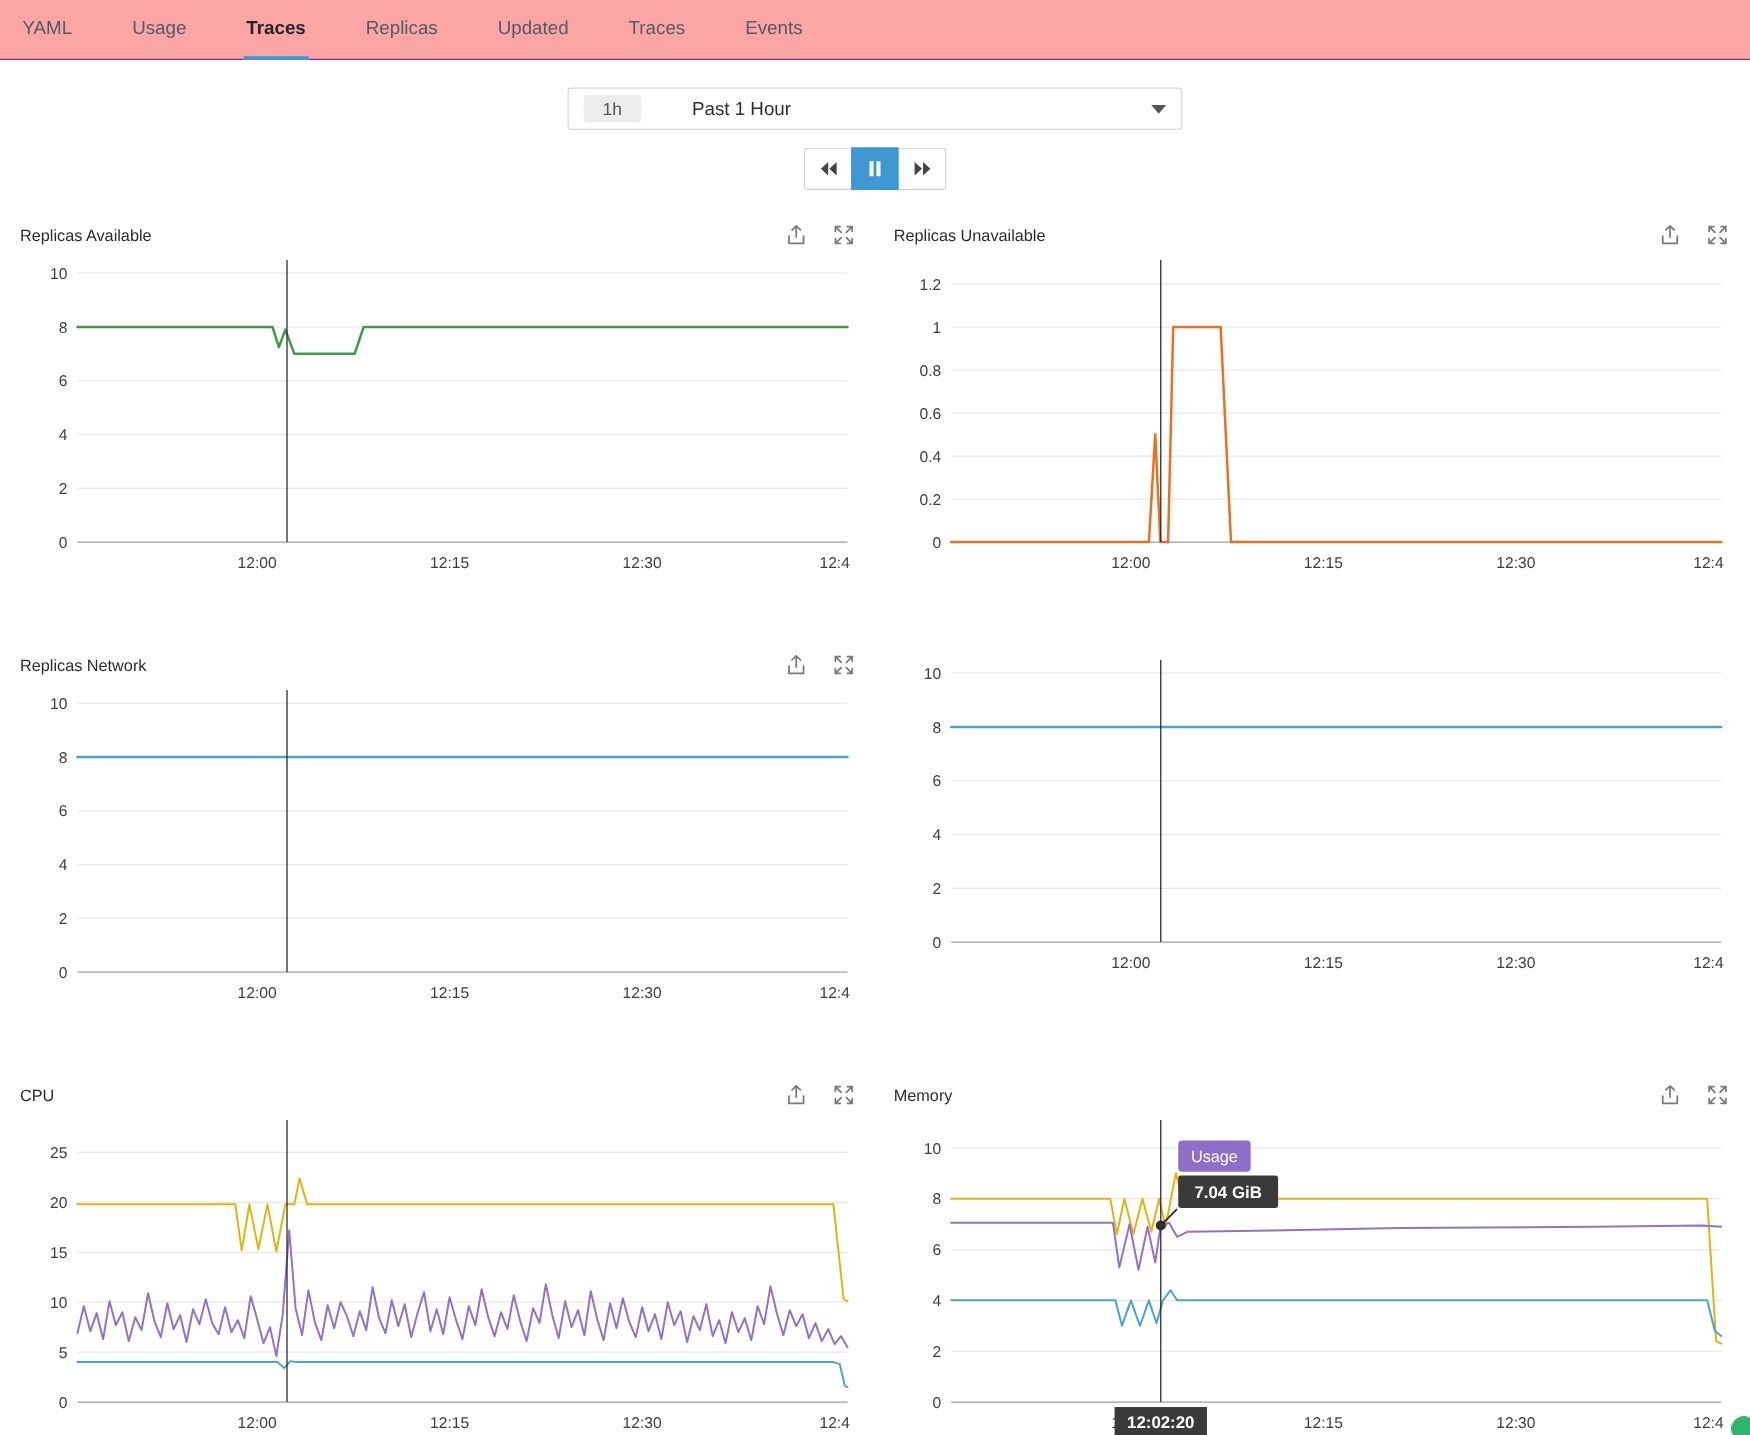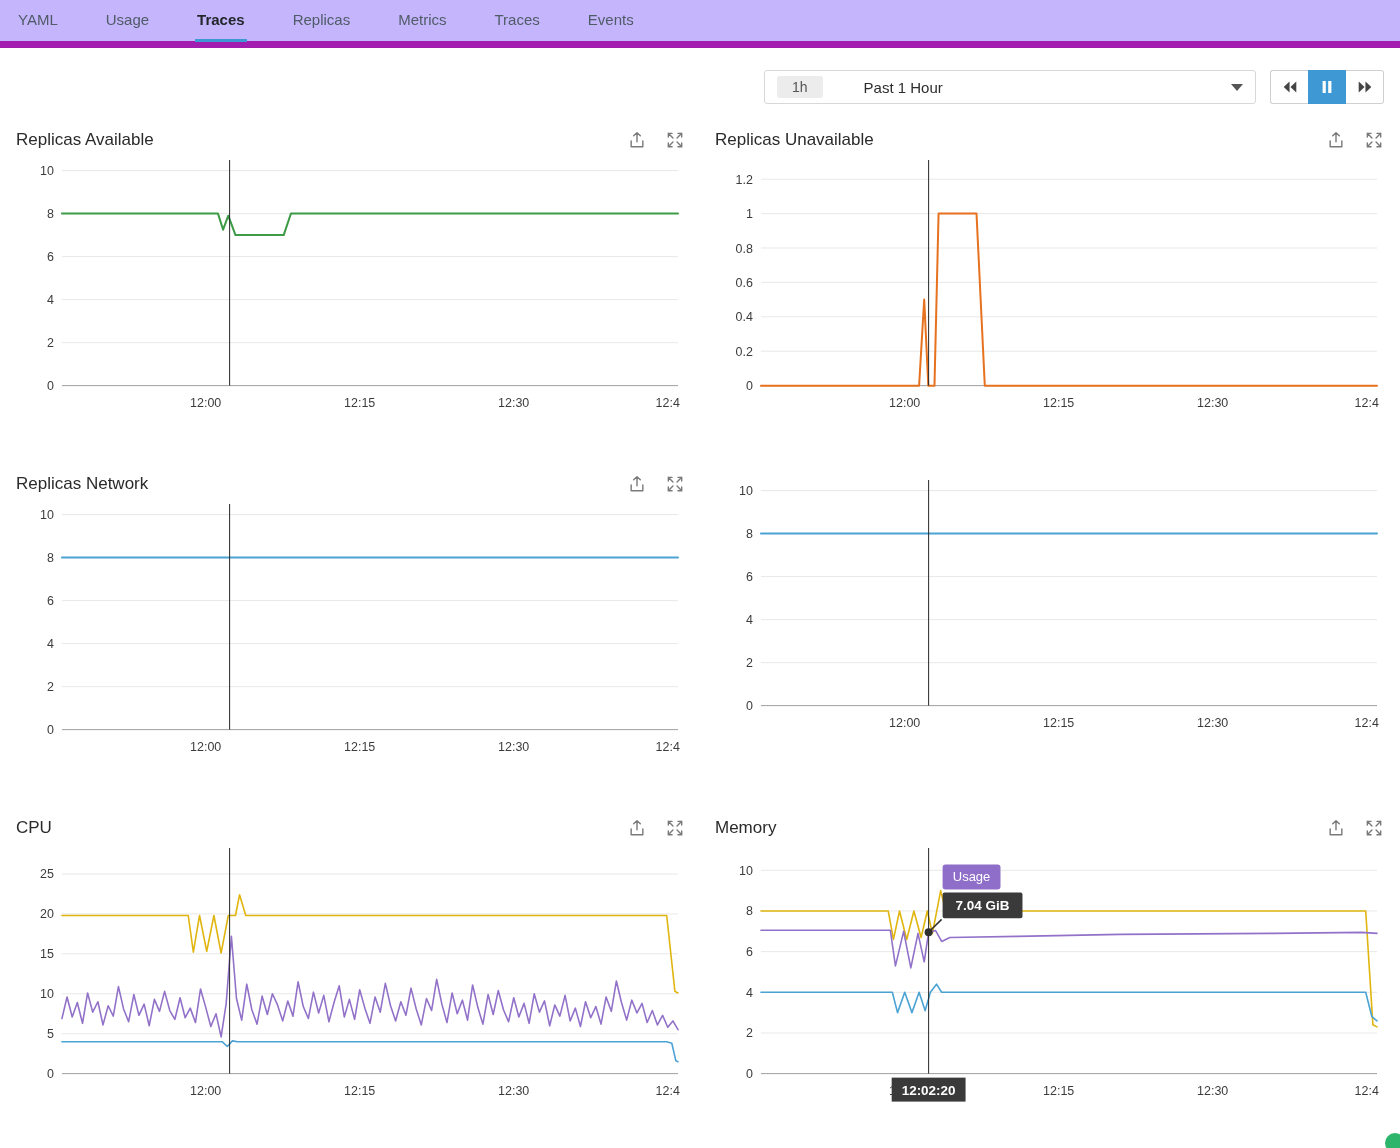--- a/index.html
+++ b/index.html
@@ -1,28 +1,28 @@
 <!DOCTYPE html>
 <html><head>
 <meta charset="utf-8">
 <style>
   * { box-sizing: border-box; margin: 0; padding: 0; }
   html,body { width: 1400px; height: 1148px; background: #fff; overflow: hidden;
     font-family: "Liberation Sans", sans-serif; color: #2d2d2d; }
 
   
   .tabbar { display: flex; gap: 44px; padding: 0 16px; height: 48px;
-    border-bottom: 7px solid #a21caf; align-items: stretch; background: #c4b5fd; }
+    border-bottom: 1px solid #a21caf; align-items: stretch; background: #fca5a5; }
   .tab { display: flex; align-items: center; font-size: 15px; color: #4f5b66;
     cursor: pointer; border-bottom: 3px solid transparent; padding: 0 2px; margin-bottom:-1px; }
   .tab.active { color: #22272c; font-weight: 700; border-bottom-color: #3d98d3; }
 
   
-  .controls { display: flex; align-items: center; justify-content: flex-end;
-    gap: 14px; margin: 22px 16px 0; }
+  .controls { display: flex; align-items: center; 
+    gap: 14px; margin: 22px 16px 0; flex-direction: column; }
   .range-select { display: flex; align-items: center; width: 492px; height: 34px;
     border: 1px solid #d8d8d8; border-radius: 3px; padding: 0 12px; gap: 14px;
     background: #fff; cursor: pointer; }
   .range-badge { background: #ececec; border-radius: 3px; padding: 3px 15px;
     font-size: 14px; color: #555; }
   .range-label { font-size: 15px; color: #2d2d2d; flex: 1; padding-left: 27px; }
   .caret { width: 0; height: 0; border-left: 6px solid transparent;
     border-right: 6px solid transparent; border-top: 7px solid #555; }
   .btn-group { display: flex; }
   .btn-group button { width: 38px; height: 34px; border: 1px solid #d0d0d0;
@@ -30,39 +30,39 @@
     cursor: pointer; padding: 0; }
   .btn-group button:first-child { border-radius: 3px 0 0 3px; border-right: none; }
   .btn-group button:last-child  { border-radius: 0 3px 3px 0; border-left: none; }
   .btn-group button.active { background: #3d98d3; border-color: #3d98d3; }
 
   
   .grid { display: grid; grid-template-columns: 1fr 1fr; column-gap: 30px;
     padding: 26px 16px 0; }
   .card { height: 292px; margin-bottom: 52px; }
   .card-head { display: flex; align-items: center; margin-bottom: 4px; }
-  .card-head h3 { font-size: 17px; font-weight: 400; color: #2b2b2b; flex: 1; }
+  .card-head h3 { font-size: 13px; font-weight: 400; color: #2b2b2b; flex: 1; }
   .cicon { margin-left: 18px; color: #7a7a7a; cursor: pointer; display: flex; }
   .chart-svg { width: 100%; height: auto; display: block; }
   text.tick { font-size: 12.5px; fill: #3c3c3c; font-family: "Liberation Sans", sans-serif; }
   text.ttx  { font-size: 13px; fill: #fff; font-family: "Liberation Sans", sans-serif; }
   text.ttb  { font-weight: bold; font-size: 13.5px; }
 
   .chat-corner { position: fixed; right: -5px; bottom: -5px; width: 20px; height: 20px;
     border-radius: 50%; background: #2db56b; }
 </style>
 </head>
 <body>
 
 <header class="tabbar">
     <div class="tab">YAML</div>
     <div class="tab">Usage</div>
     <div class="tab active">Traces</div>
     <div class="tab">Replicas</div>
-    <div class="tab">Metrics</div>
+    <div class="tab">Updated</div>
     <div class="tab">Traces</div>
     <div class="tab">Events</div>
   </header>
 
 <div class="controls">
   <div class="range-select">
     <span class="range-badge">1h</span>
     <span class="range-label">Past 1 Hour</span>
     <span class="caret"></span>
   </div>

